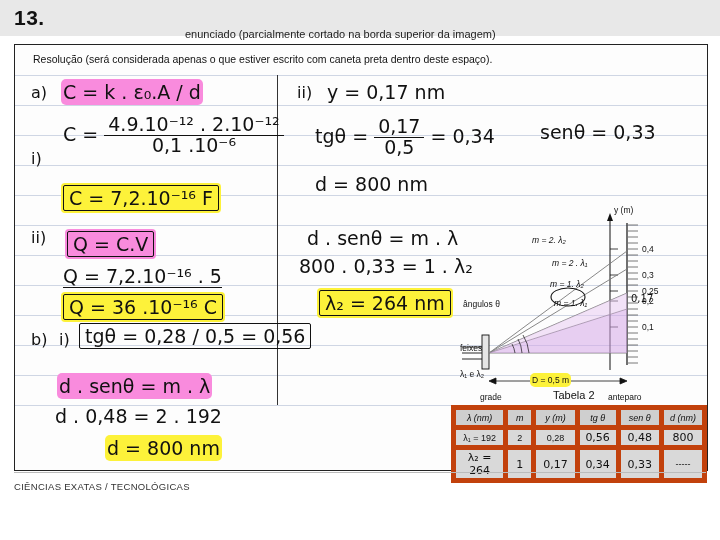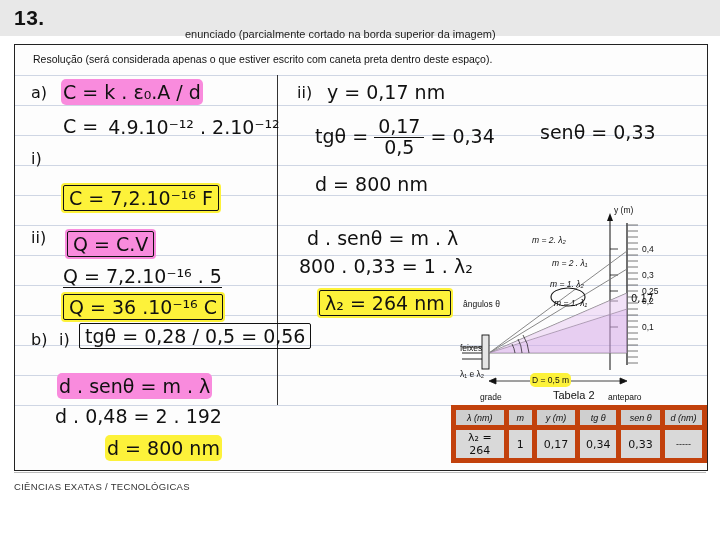--- a/index.html
+++ b/index.html
@@ -149,21 +149,21 @@
     <div class="rule" style="top:330px"></div>
     <div class="rule" style="top:360px"></div>
 
     <div class="divider"></div>
 
     <div class="hw mid" style="left:16px;top:38px;">a)</div>
 
     <div class="hw big hl-pink" style="left:48px;top:36px;">C = k . ε₀.A / d</div>
 
     <div class="hw big" style="left:48px;top:70px;">
-      C =&nbsp;<span class="frac"><span class="num">4.9.10⁻¹² . 2.10⁻¹²</span></span>
+      C =&nbsp;<span class="frac"><span class="num">4.9.10⁻¹² . 2.10⁻¹²</span><span class="den">0,1 .10⁻⁶</span></span>
     </div>
 
     <div class="hw mid" style="left:16px;top:104px;">i)</div>
     <div class="hw big boxed hl-yellow" style="left:48px;top:140px;">C = 7,2.10⁻¹⁶ F</div>
 
     <div class="hw mid" style="left:16px;top:183px;">ii)</div>
     <div class="hw big boxed hl-pink" style="left:52px;top:186px;">Q = C.V</div>
     <div class="hw big underline" style="left:48px;top:220px;">Q = 7,2.10⁻¹⁶ . 5</div>
     <div class="hw big boxed hl-yellow" style="left:48px;top:249px;">Q = 36 .10⁻¹⁶ C</div>
 
@@ -295,20 +295,28 @@
           <th style="width:56px">λ (nm)</th>
           <th style="width:24px">m</th>
           <th style="width:38px">y (m)</th>
           <th style="width:34px">tg θ</th>
           <th style="width:38px">sen θ</th>
           <th style="width:40px">d (nm)</th>
         </tr>
       </thead>
       <tbody>
         <tr>
+          <td>λ₁ = 192</td>
+          <td>2</td>
+          <td>0,28</td>
+          <td class="hand">0,56</td>
+          <td class="hand">0,48</td>
+          <td class="hand">800</td>
+        </tr>
+        <tr>
           <td class="hand">λ₂ = 264</td>
           <td class="hand">1</td>
           <td class="hand">0,17</td>
           <td class="hand">0,34</td>
           <td class="hand">0,33</td>
           <td>-----</td>
         </tr>
       </tbody>
     </table>
 

